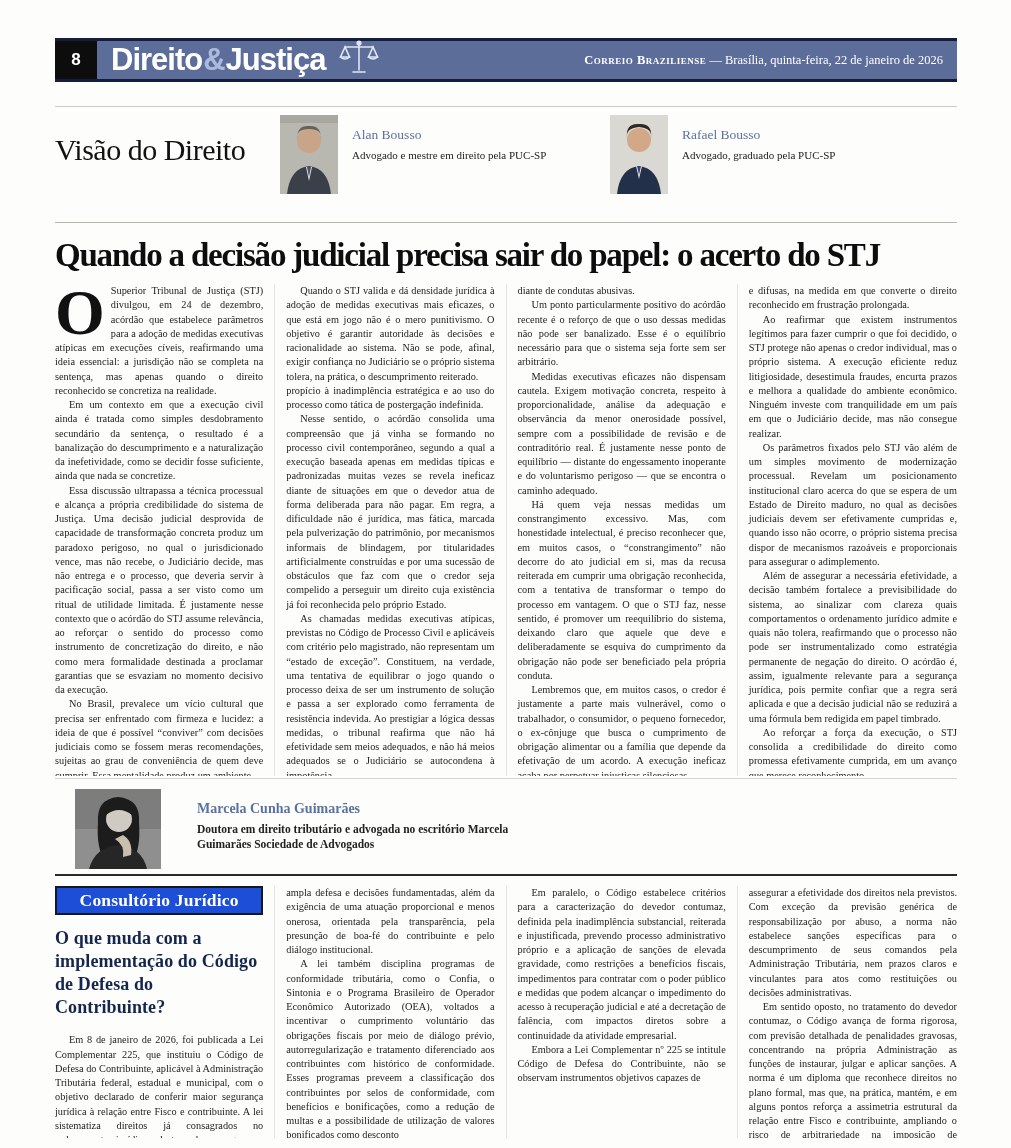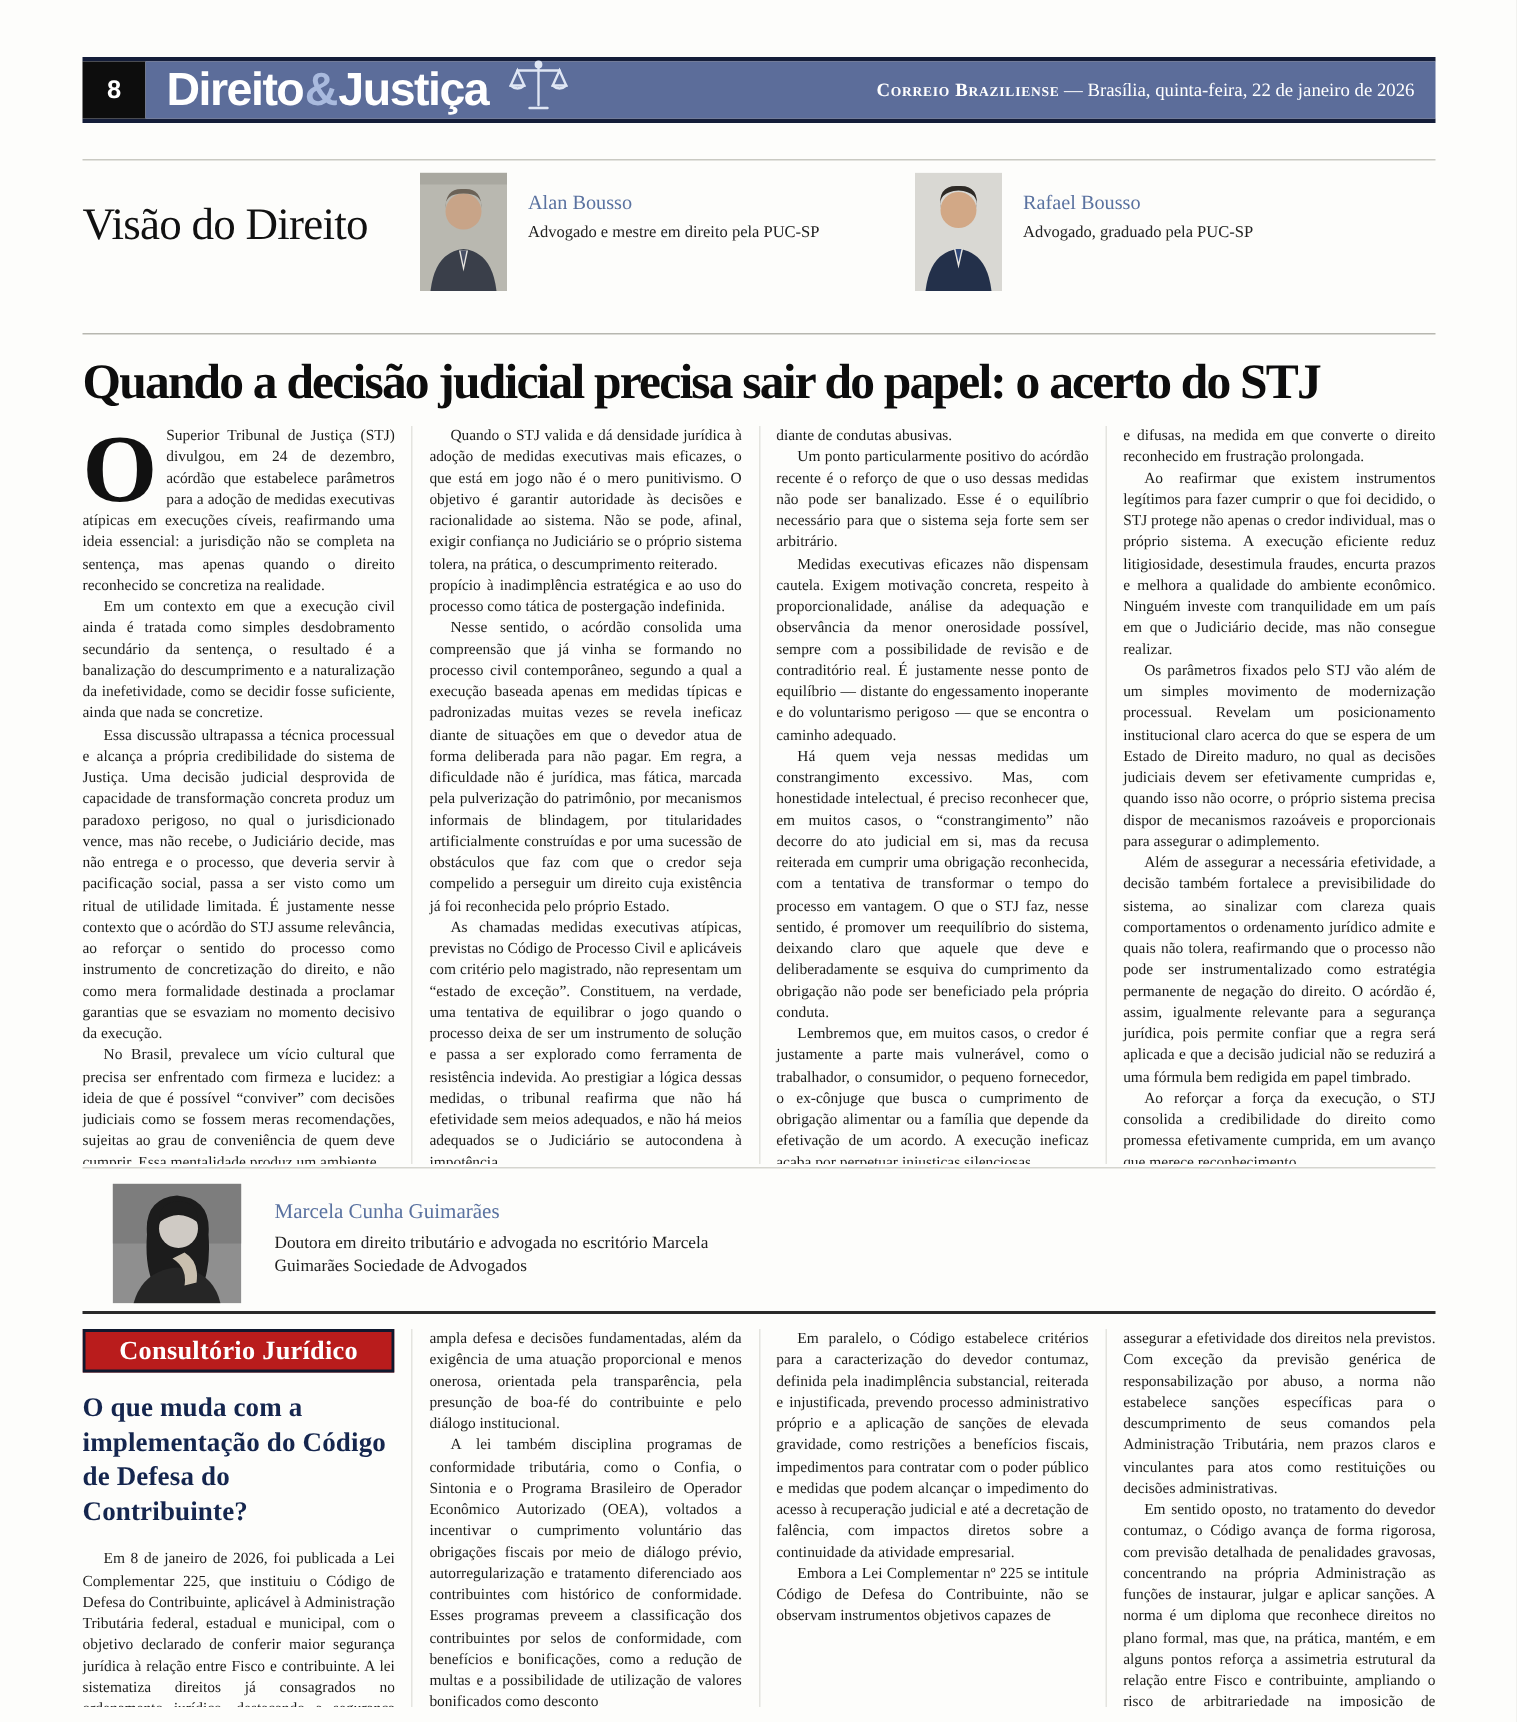--- a/index.html
+++ b/index.html
@@ -47,28 +47,28 @@
   .article-cols .col { height:492px; }
   .para { text-indent:14px; }
   .para.noindent { text-indent:0; }
   .dropcap { float:left; font-size:64px; line-height:52px; font-weight:bold;
     padding:3px 6px 0 0; color:#111; }
 
   
   .rule-thin { border-top:1px solid #d5d5cf; margin-top:2px; }
   .byline2 { display:flex; padding:10px 0 8px 20px; height:95px; }
   .byline2 .photo { width:86px; height:80px; flex:none; position:relative; overflow:hidden; }
-  .byline2-meta { padding:12px 0 0 22px; }
+  .byline2-meta { padding:12px 0 0 36px;font-weight:bold; }
   .byline2 .author-bio { max-width:340px; font-size:11.5px; }
   .rule-heavy { border-top:2px solid #2a2a2a; }
 
   
   .consultorio { margin-top:10px; }
   .consultorio .col { height:252px; }
-  .cj-box { background:#b91c1c; border:2px solid #10182e; color:#fff;
+  .cj-box { background:#1d4ed8; border:2px solid #10182e; color:#fff;
     font-weight:bold; font-size:17.5px; text-align:center; padding:5px 0 6px 0;
     margin-bottom:12px; letter-spacing:.2px; }
   .cj-question { font-weight:bold; color:#15264e; font-size:18px; line-height:1.28;
     text-align:left; margin-bottom:14px; letter-spacing:.1px; }
 
   
   .pagefooter { margin-top:10px; border:1px solid #0c0c0c; border-bottom:4px solid #0c0c0c;
     display:flex; height:30px; }
   .pf-left { background:#0c0c0c; color:#fff; display:flex; align-items:center;
     padding:0 8px 0 12px; width:156px; flex:none; }

